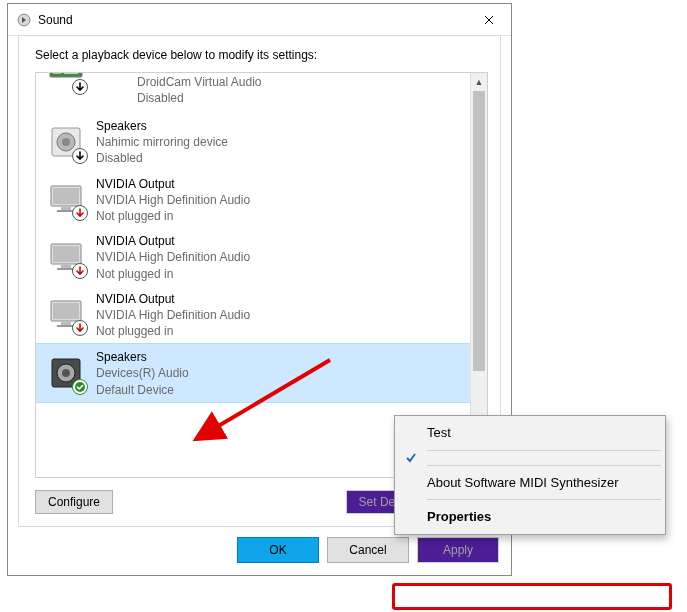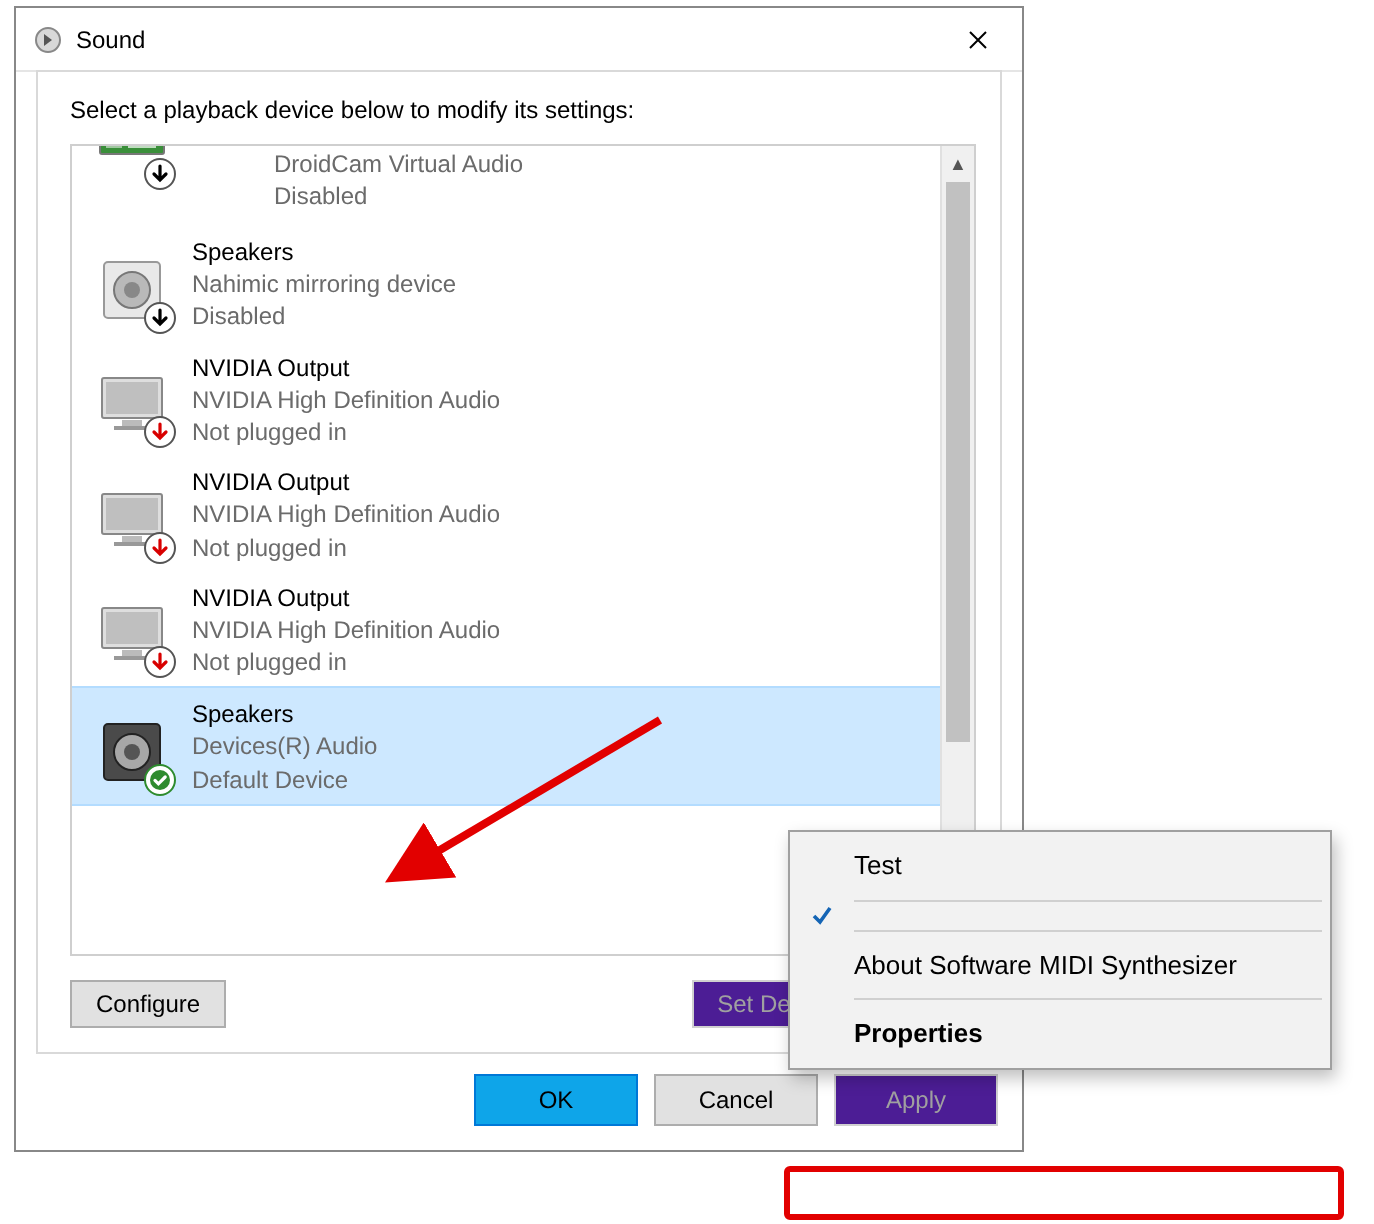--- a/index.html
+++ b/index.html
@@ -103,21 +103,21 @@
     position: absolute; left: 0; right: 0; height: 17px;
     display: flex; align-items: center; justify-content: center;
     color: #555; font-size: 9px;
     user-select: none;
   }
   .scroll-arrow.up { top: 0; }
   .scroll-arrow.down { bottom: 0; }
 
   .device-item {
     display: flex;
-    align-items: flex-end;
+    align-items: center;
     padding: 4px 6px 4px 6px;
     min-height: 52px;
   }
   .device-item.truncated-top { padding-top: 0; min-height: 40px; align-items: flex-start; gap: 41px; }
   .device-item.selected {
     background: #cde8ff;
     border-top: 1px solid #b3dcff;
     border-bottom: 1px solid #b3dcff;
   }
   .device-icon {

